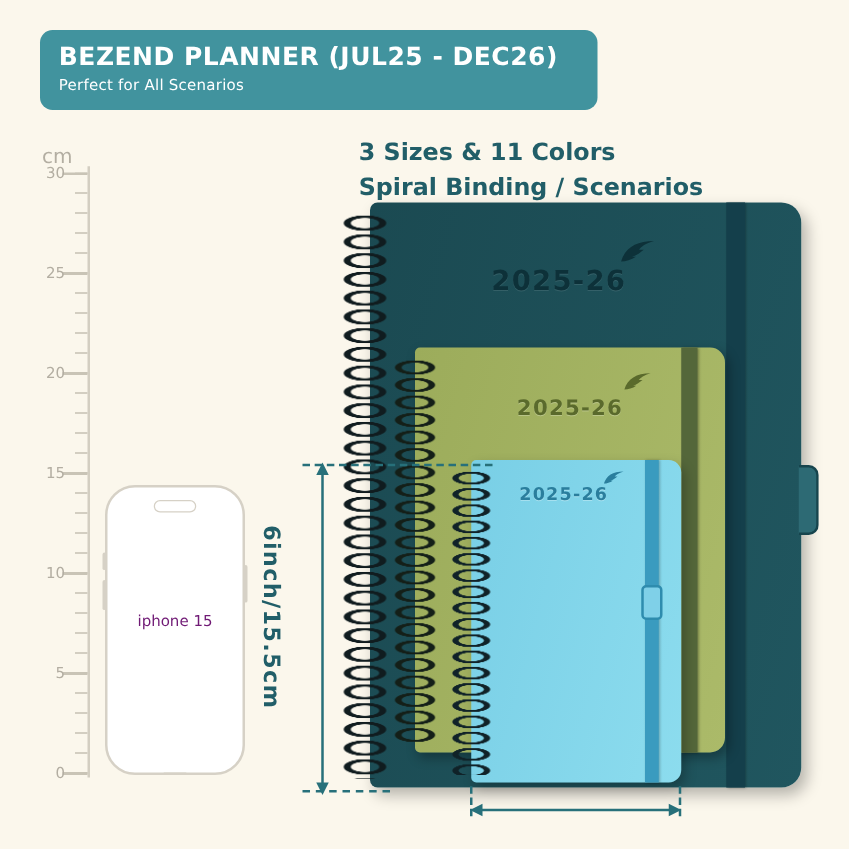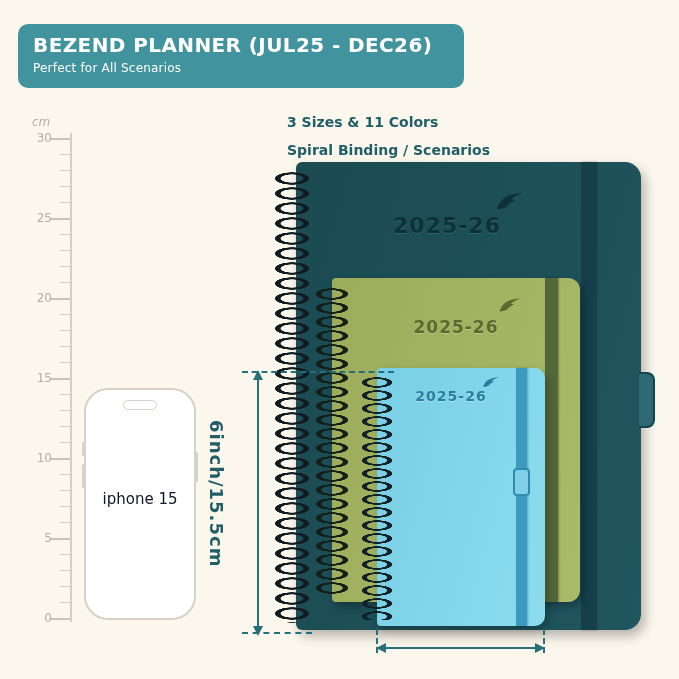--- a/index.html
+++ b/index.html
@@ -5,58 +5,58 @@
   * { margin:0; padding:0; box-sizing:border-box; }
   body { background:#fbf7ec; }
   .canvas {
     position:relative; width:679px; height:679px;
     background:#fbf7ec; overflow:hidden;
     font-family:"DejaVu Sans", sans-serif;
   }
 
   
   .banner {
-    position:absolute; left:18px; top:24px; width:446px; height:64px;
+    position:absolute; left:32px; top:24px; width:446px; height:64px;
     background:#41939e; border-radius:10px; color:#ffffff;
     padding:9px 2px 0 15px;
   }
   .banner-title { font-size:20px; font-weight:bold; letter-spacing:0.4px; white-space:nowrap; }
   .banner-sub { font-size:12px; margin-top:4px; letter-spacing:0.2px; }
 
   
   .tagline { position:absolute; left:287px; top:108px; color:#215e68; font-weight:600; }
-  .tagline div { font-size:14px; line-height:28px; }
+  .tagline div { font-size:19px; line-height:28px; }
 
   
   .ruler-base { position:absolute; left:70px; top:133px; width:2px; height:489px; background:#d3cec1; }
   .ruler-minor {
     position:absolute; left:60px; top:138px; width:10px; height:482px;
     background:repeating-linear-gradient(to bottom, #d3cec1 0 1.5px, transparent 1.5px 16px);
   }
   .ruler-major {
     position:absolute; left:50px; top:138px; width:20px; height:482px;
     background:repeating-linear-gradient(to bottom, #c9c4b6 0 2px, transparent 2px 80px);
   }
-  .ruler-unit { position:absolute; left:32px; top:115px; width:26px; 
-    font-size:12px; color:#b3aea2;font-style:italic; }
+  .ruler-unit { position:absolute; left:32px; top:115px; width:26px; text-align:right;
+    font-size:16px; color:#b3aea2; }
   .rlab { position:absolute; left:26px; width:26px; text-align:right; font-size:12px; color:#b3aea2; }
   .rl-0{top:131px}.rl-1{top:211px}.rl-2{top:291px}.rl-3{top:371px}
   .rl-4{top:451px}.rl-5{top:531px}.rl-6{top:611px}
 
   
   .phone {
     position:absolute; left:84px; top:388px; width:112px; height:232px;
     background:#ffffff; border:2px solid #d6d1c6; border-radius:24px;
   }
   .notch {
     position:absolute; left:50%; transform:translateX(-50%); top:10px;
     width:34px; height:10px; border:1.5px solid #d6d1c6; border-radius:6px; background:#fff;
   }
   .phone-label { position:absolute; left:0; right:0; top:100px; text-align:center;
-    color:#0f172a; font-size:15px; }
+    color:#701a75; font-size:12px; }
   .pbtn { position:absolute; width:3px; background:#d6d1c6; border-radius:2px; }
   .pbtn.l1 { left:-4px; top:52px; height:14px; }
   .pbtn.l2 { left:-4px; top:74px; height:24px; }
   .pbtn.r1 { right:-4px; top:62px; height:30px; }
   .phone-port { position:absolute; left:50%; transform:translateX(-50%); bottom:-2px;
     width:18px; height:2px; background:#d6d1c6; }
 
   
   .planner { position:absolute; }
   .planner-large {

